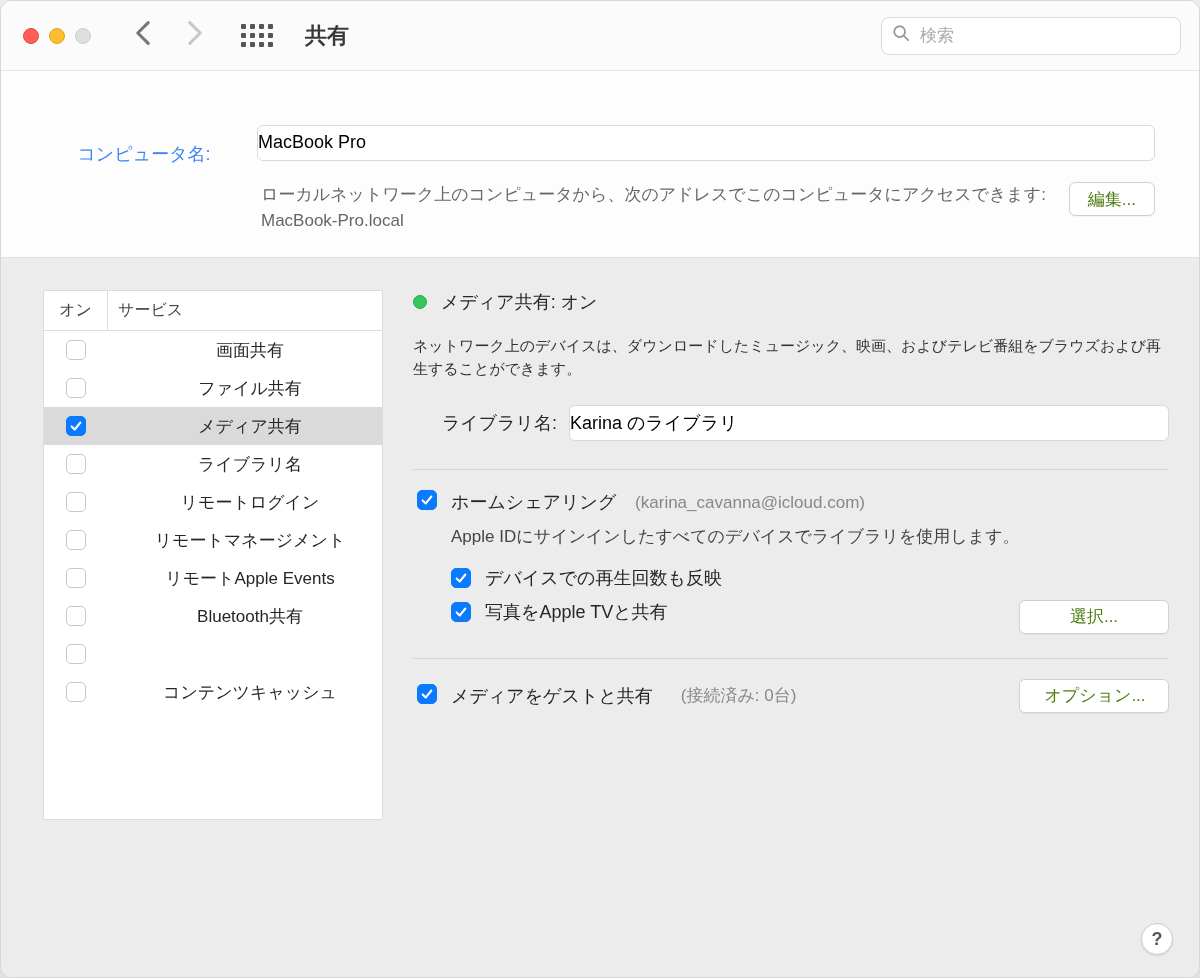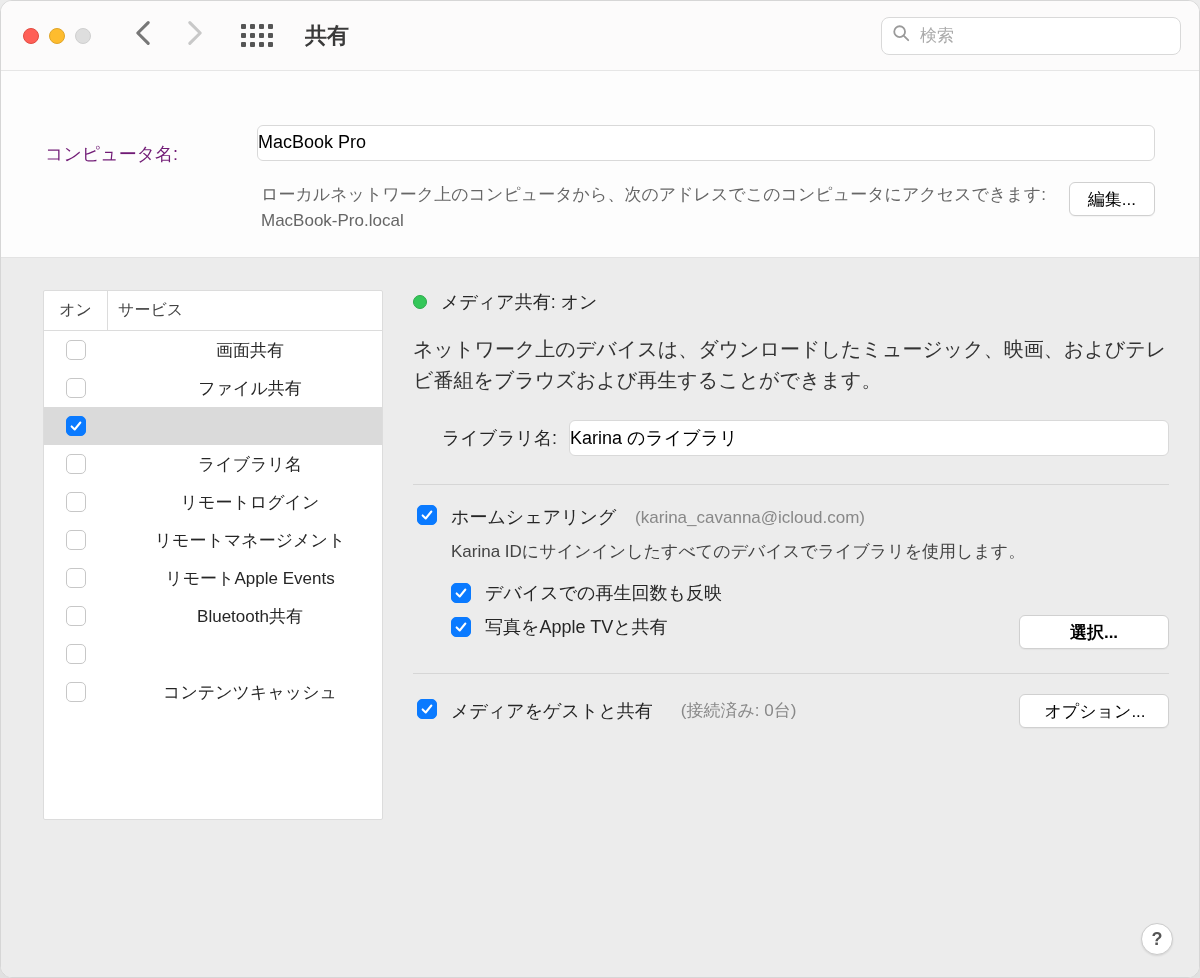--- a/index.html
+++ b/index.html
@@ -54,30 +54,30 @@
   }
   .search-box input { border:none; outline:none; font-size:17px; color:#555; flex:1; background:transparent;}
   .search-box input::placeholder { color: #aaa; }
   
   .section-top {
     padding: 48px 44px 24px 44px;
     border-bottom: 1px solid #e3e3e3;
     background:#fdfdfd;
   }
   .row { display:flex; align-items:center; }
-  .label-right { width:212px; text-align:left; padding-right:14px; font-size:18px; color:#701a75;margin-top:23px;}
+  .label-right { width:212px; text-align:center; padding-right:14px; font-size:18px; color:#3b82f6;margin-top:23px;}
   .text-input {
     flex:1; height:36px; border:1px solid #d9d9d9; border-radius:6px;
     font-size:18px; padding:4px 0; outline:none; background:#fff;
   }
   .desc-row { display:flex; margin-top:16px;}
   .desc-text { flex:1; font-size:17px; color:#666; line-height:1.5; padding-left:4px;}
   .btn {
     height:34px; padding:0 18px; background:#fff; border:1px solid #d0d0d0;
-    border-radius:6px; font-size:17px; color:#000000;
+    border-radius:6px; font-size:17px; color:#4d7c0f;
     box-shadow: 0 1px 1px rgba(0,0,0,0.04);
     white-space:nowrap;
     display:flex; align-items:center;
   }
   
   .main {
     flex:1; display:flex; background:#ececec; padding: 0;
   }
   .sidebar {
     width: 340px; margin: 32px 0 0 42px;
@@ -104,21 +104,21 @@
   }
   .chk.checked { background:#0a7aff; border-color:#0a7aff;}
   .chk.checked svg { stroke:#fff; }
   
   .detail {
     flex:1; padding: 32px 30px 0 30px;
   }
   .status-row { display:flex; align-items:center; gap:14px; margin-bottom:20px;}
   .status-dot { width:14px; height:14px; border-radius:50%; background:#34c759; border:1px solid #2ca94b;}
   .status-text { font-size:18px;}
-  .detail-p { font-size:20px; color:#333; line-height:1.55; margin-bottom:24px;}
+  .detail-p { font-size:15px; color:#333; line-height:1.55; margin-bottom:24px;}
   .lib-row { display:flex; align-items:center; margin-bottom:28px;}
   .lib-label { width:156px; font-size:18px; text-align:right; padding-right:12px;}
   .divider { height:1px; background:#d6d6d6; margin: 6px 0 20px 0;}
   .opt-row { display:flex; align-items:flex-start; gap:14px; margin-bottom:4px; padding-left:4px;}
   .opt-col { flex:1;}
   .opt-title { font-size:18px;}
   .opt-sub { font-size:17px; color:#888; margin-left:14px;}
   .opt-desc { font-size:17px; color:#444; line-height:1.55; margin:10px 0 16px 36px;}
   .subopt { display:flex; align-items:center; gap:14px; margin-left:36px; margin-bottom:10px; font-size:18px;}
   .row-flex { display:flex; align-items:center;}
@@ -213,20 +213,21 @@
             <div class="svc-name">ファイル共有</div>
           </div>
           <div class="svc-item selected">
             <div class="chk-cell">
               <div class="chk checked">
                 <svg width="14" height="14" viewBox="0 0 16 16" fill="none">
                   <polyline points="3,8.5 6.5,12 13,4" stroke="#fff" stroke-width="2.3" stroke-linecap="round" stroke-linejoin="round"></polyline>
                 </svg>
               </div>
             </div>
+            <div class="svc-name">メディア共有</div>
           </div>
           <div class="svc-item">
             <div class="chk-cell">
               <div class="chk"></div>
             </div>
             <div class="svc-name">ライブラリ名</div>
           </div>
           <div class="svc-item">
             <div class="chk-cell">
               <div class="chk"></div>
@@ -281,41 +282,41 @@
 
       <div class="opt-row">
         <div class="chk checked">
           <svg width="14" height="14" viewBox="0 0 16 16" fill="none">
               <polyline points="3,8.5 6.5,12 13,4" stroke="#fff" stroke-width="2.3" stroke-linecap="round" stroke-linejoin="round"></polyline>
             </svg>
         </div>
         <div class="opt-col">
           <span class="opt-title">ホームシェアリング</span>
           <span class="opt-sub">(karina_cavanna@icloud.com)</span>
-          <div class="opt-desc" style="margin-left:0;">Karina IDにサインインしたすべてのデバイスでライブラリを使用します。</div>
+          <div class="opt-desc" style="margin-left:0;">Apple IDにサインインしたすべてのデバイスでライブラリを使用します。</div>
 
           <div class="subopt" style="margin-left:0;">
             <div class="chk checked">
               <svg width="14" height="14" viewBox="0 0 16 16" fill="none">
                   <polyline points="3,8.5 6.5,12 13,4" stroke="#fff" stroke-width="2.3" stroke-linecap="round" stroke-linejoin="round"></polyline>
                 </svg>
             </div>
             <span>デバイスでの再生回数も反映</span>
           </div>
 
           <div class="row-flex" style="margin-left:0;">
             <div class="subopt" style="margin-left:0; flex:1;">
               <div class="chk checked">
                 <svg width="14" height="14" viewBox="0 0 16 16" fill="none">
                     <polyline points="3,8.5 6.5,12 13,4" stroke="#fff" stroke-width="2.3" stroke-linecap="round" stroke-linejoin="round"></polyline>
                   </svg>
               </div>
               <span>写真をApple TVと共有</span>
             </div>
-            <button class="btn" style="min-width:150px; justify-content:center;font-weight:bold;">選択...</button>
+            <button class="btn" style="min-width:150px; justify-content:center;">選択...</button>
           </div>
         </div>
       </div>
 
       <div class="divider" style="margin-top:24px;"></div>
 
       <div class="row-flex">
         <div class="opt-row" style="flex:1; margin-bottom:0;">
           <div class="chk checked">
             <svg width="14" height="14" viewBox="0 0 16 16" fill="none">

